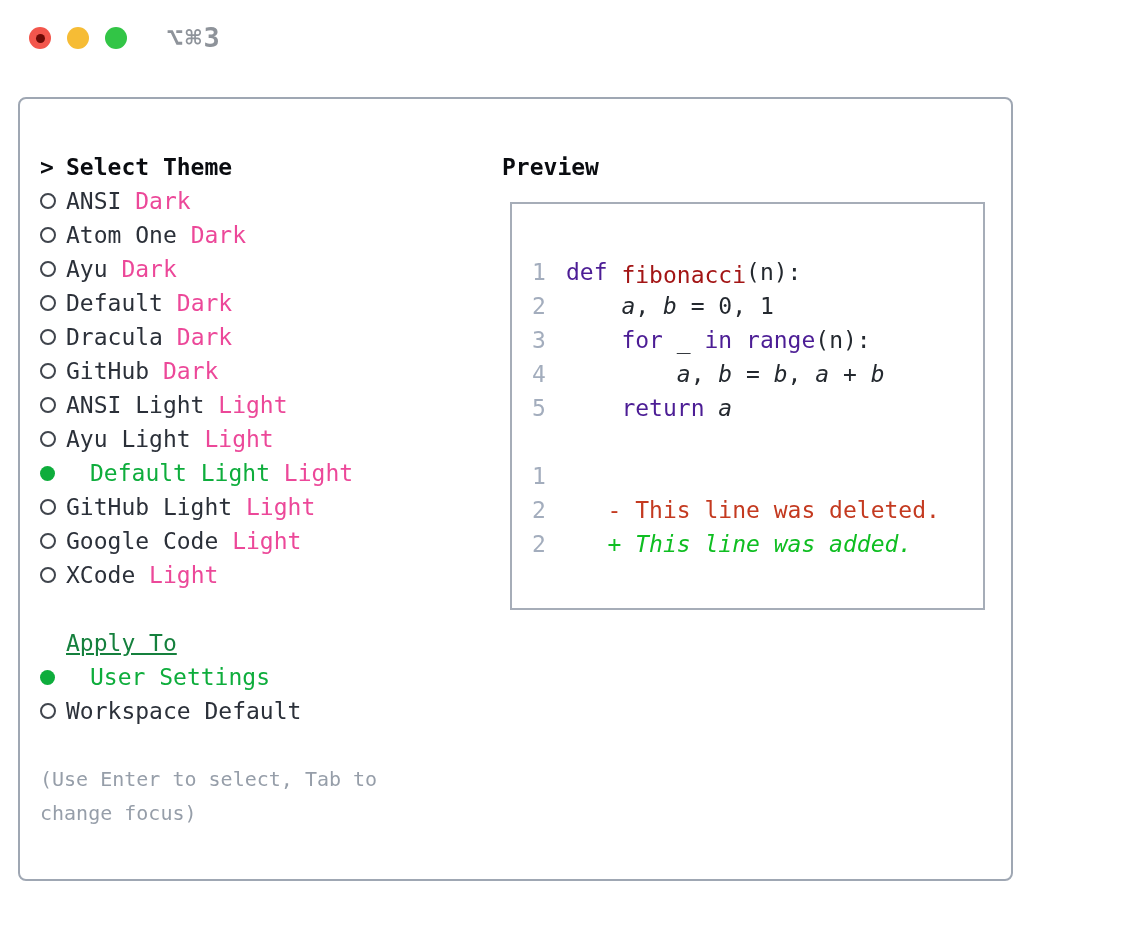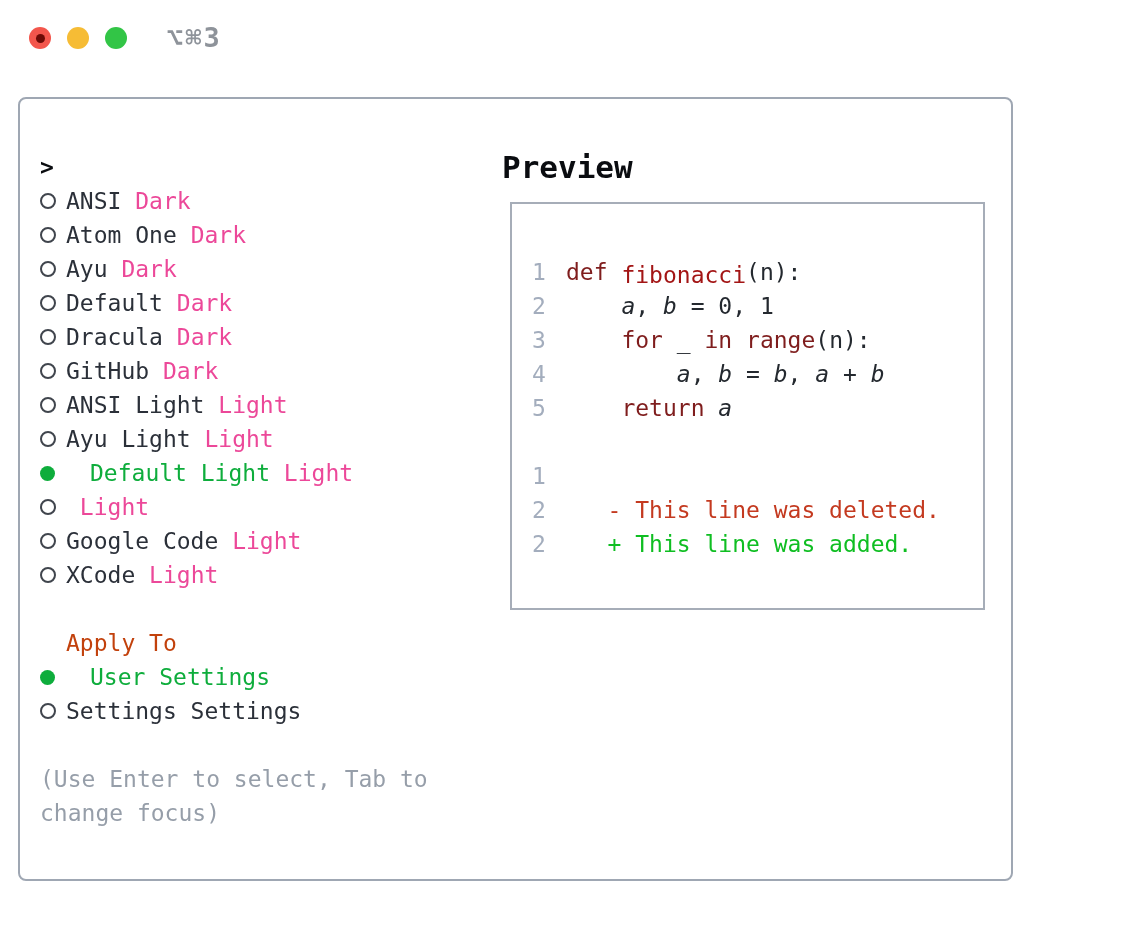--- a/index.html
+++ b/index.html
@@ -22,62 +22,63 @@
     border:2px solid #9FA7B3;border-radius:8px;box-sizing:border-box;background:#fff;}
 
   
   .left-col{position:absolute;left:20px;top:51px;width:450px;}
   .row{display:flex;align-items:center;height:34px;font-size:23px;color:#24292F;}
   .bullet-slot{flex:0 0 26px;width:26px;display:flex;align-items:center;}
   .ring{width:12px;height:12px;border:2px solid #40454D;border-radius:50%;}
   .dot-green{width:15px;height:15px;border-radius:50%;background:#0EAD3C;}
   .prompt{font-weight:bold;color:#0A0C10;font-size:23px;}
   .section-title{font-weight:bold;color:#0A0C10;white-space:pre;}
-  .plain-title{color:#c2410c;white-space:pre;}
+  .plain-title{color:#15803d;white-space:pre;text-decoration:underline;}
   .item-name{white-space:pre;color:#2B3039;}
   .item-name.selected{color:#0EAD3C;margin-left:24px;}
   .variant{white-space:pre;color:#ec4899;}
   .spacer{height:34px;}
-  .help{color:#969EA9;font-size:23px;line-height:34px;width:420px;}
+  .help{color:#969EA9;font-size:20px;line-height:34px;width:420px;}
 
   
   .preview-title{position:absolute;left:482px;top:51px;height:34px;display:flex;align-items:center;
-    font-weight:bold;font-size:31px;color:#0A0C10;}
+    font-weight:bold;font-size:23px;color:#0A0C10;}
   .preview-box{position:absolute;left:490px;top:103px;width:475px;height:408px;
     border:2px solid #A6ADB8;box-sizing:border-box;background:#fff;padding-top:17px;overflow:hidden;}
   .pline{display:flex;align-items:center;height:34px;font-size:23px;padding-left:20px;}
   .lineno{flex:0 0 14px;width:14px;margin-right:20px;color:#A3ADBD;white-space:pre;}
   .seg{white-space:pre;}
   .seg-plain{color:#24292F;}
-  .seg-keyword{color:#7f1d1d;}
+  .seg-keyword{color:#4c1d95;}
   .seg-function{color:#A31515;margin-top:6px;}
   .seg-variable{color:#24292F;font-style:italic;}
   .seg-context{color:#8A8D91;}
   .seg-deleted{color:#C43A20;}
-  .seg-added{color:#0FBE22;}
+  .seg-added{color:#0FBE22;font-style:italic;}
 </style>
 </head>
 <body>
 
 <div class="window">
 
   <div class="traffic">
     <div class="light light-close">
       <div class="inner-dot"></div>
     </div>
     <div class="light light-min"></div>
     <div class="light light-zoom"></div>
   </div>
   <div class="shortcut">⌥⌘3</div>
 
   <div class="panel">
 
     <div class="left-col">
       <div class="row">
         <span class="bullet-slot prompt">&gt;</span>
+        <span class="section-title">Select Theme</span>
       </div>
 
       <div id="theme-list">
           <div class="row">
             <span class="bullet-slot">
               <span class="ring"></span>
             </span>
             <span class="item-name">ANSI</span>
             <span class="variant"> Dark</span>
           </div>
@@ -134,20 +135,21 @@
             <span class="bullet-slot">
               <span class="dot-green"></span>
             </span>
             <span class="item-name selected">Default Light</span>
             <span class="variant"> Light</span>
           </div>
           <div class="row">
             <span class="bullet-slot">
               <span class="ring"></span>
             </span>
+            <span class="item-name">GitHub Light</span>
             <span class="variant"> Light</span>
           </div>
           <div class="row">
             <span class="bullet-slot">
               <span class="ring"></span>
             </span>
             <span class="item-name">Google Code</span>
             <span class="variant"> Light</span>
           </div>
           <div class="row">
@@ -170,21 +172,21 @@
           <div class="row">
             <span class="bullet-slot">
               <span class="dot-green"></span>
             </span>
             <span class="item-name selected">User Settings</span>
           </div>
           <div class="row">
             <span class="bullet-slot">
               <span class="ring"></span>
             </span>
-            <span class="item-name">Settings Settings</span>
+            <span class="item-name">Workspace Default</span>
           </div>
         </div>
 
       <div class="spacer"></div>
 
       <div class="help">(Use Enter to select, Tab to change focus)</div>
     </div>
 
     <div class="preview-title">Preview</div>
     <div class="preview-box" id="preview-box">

